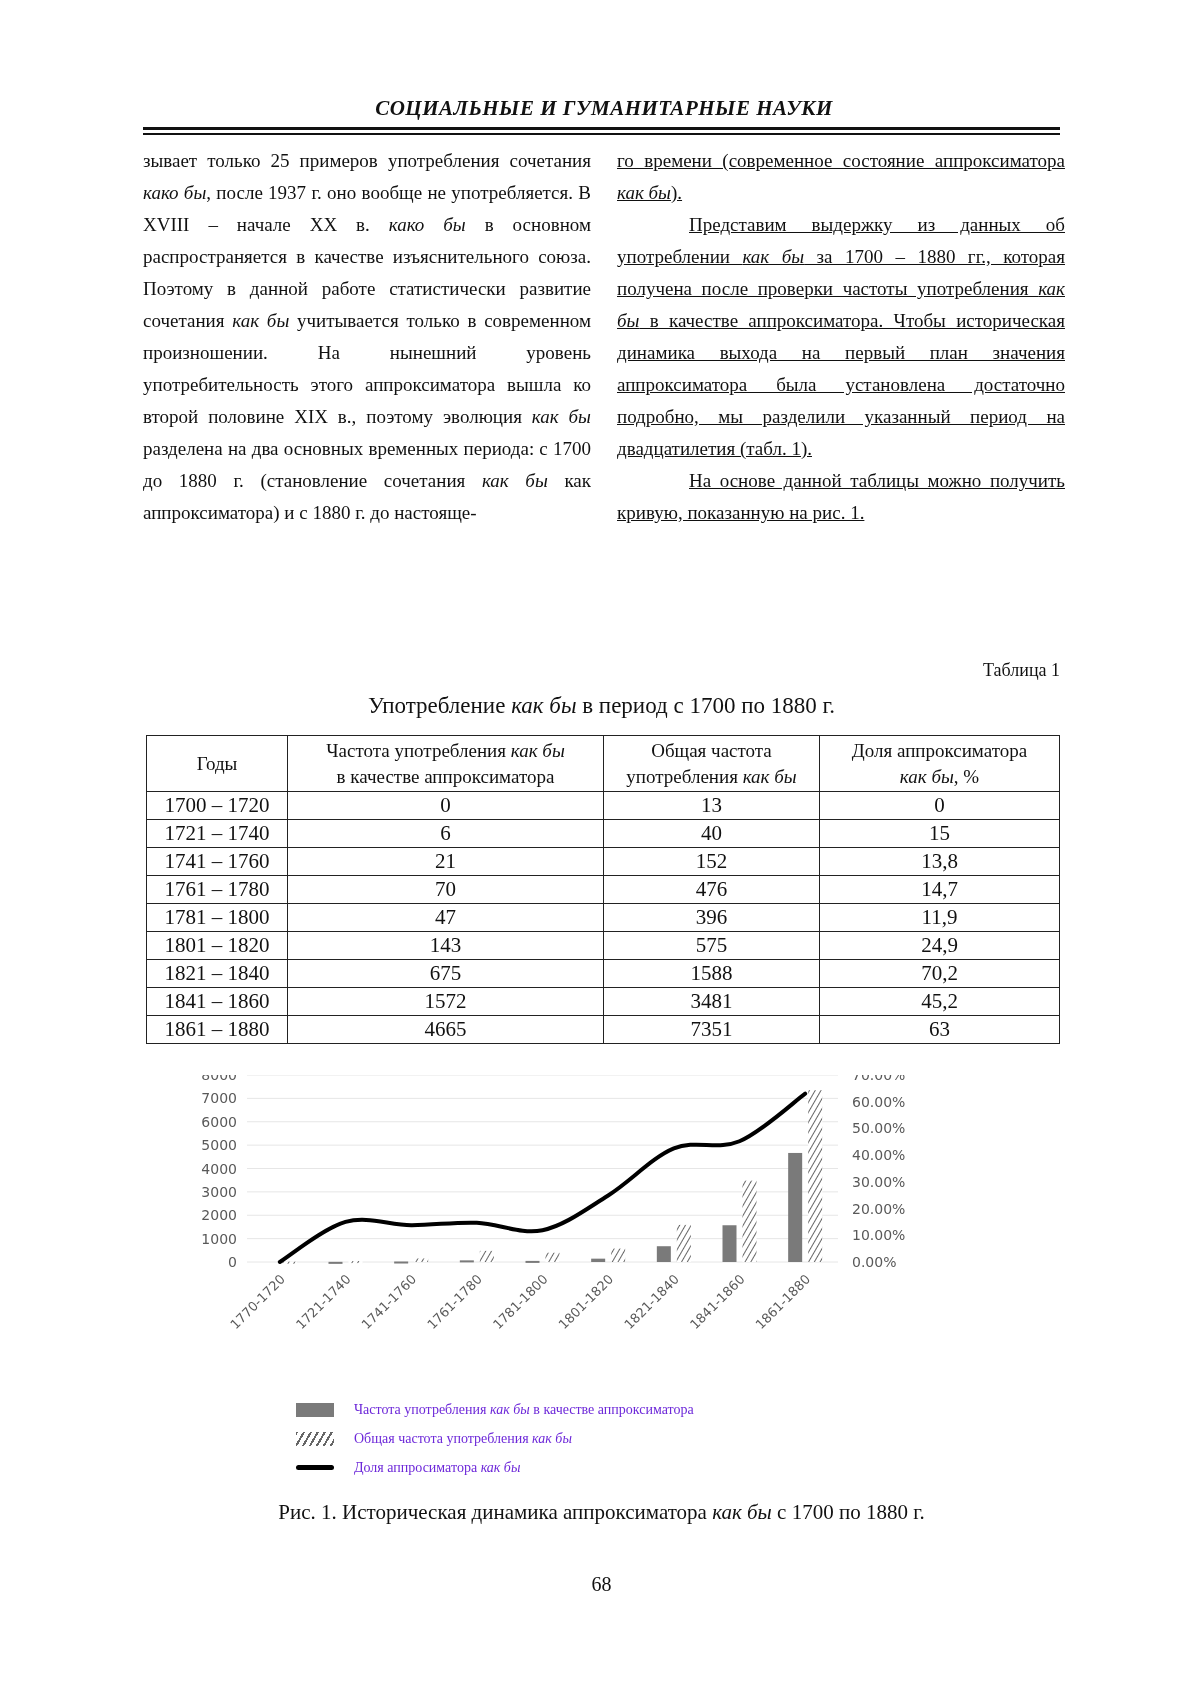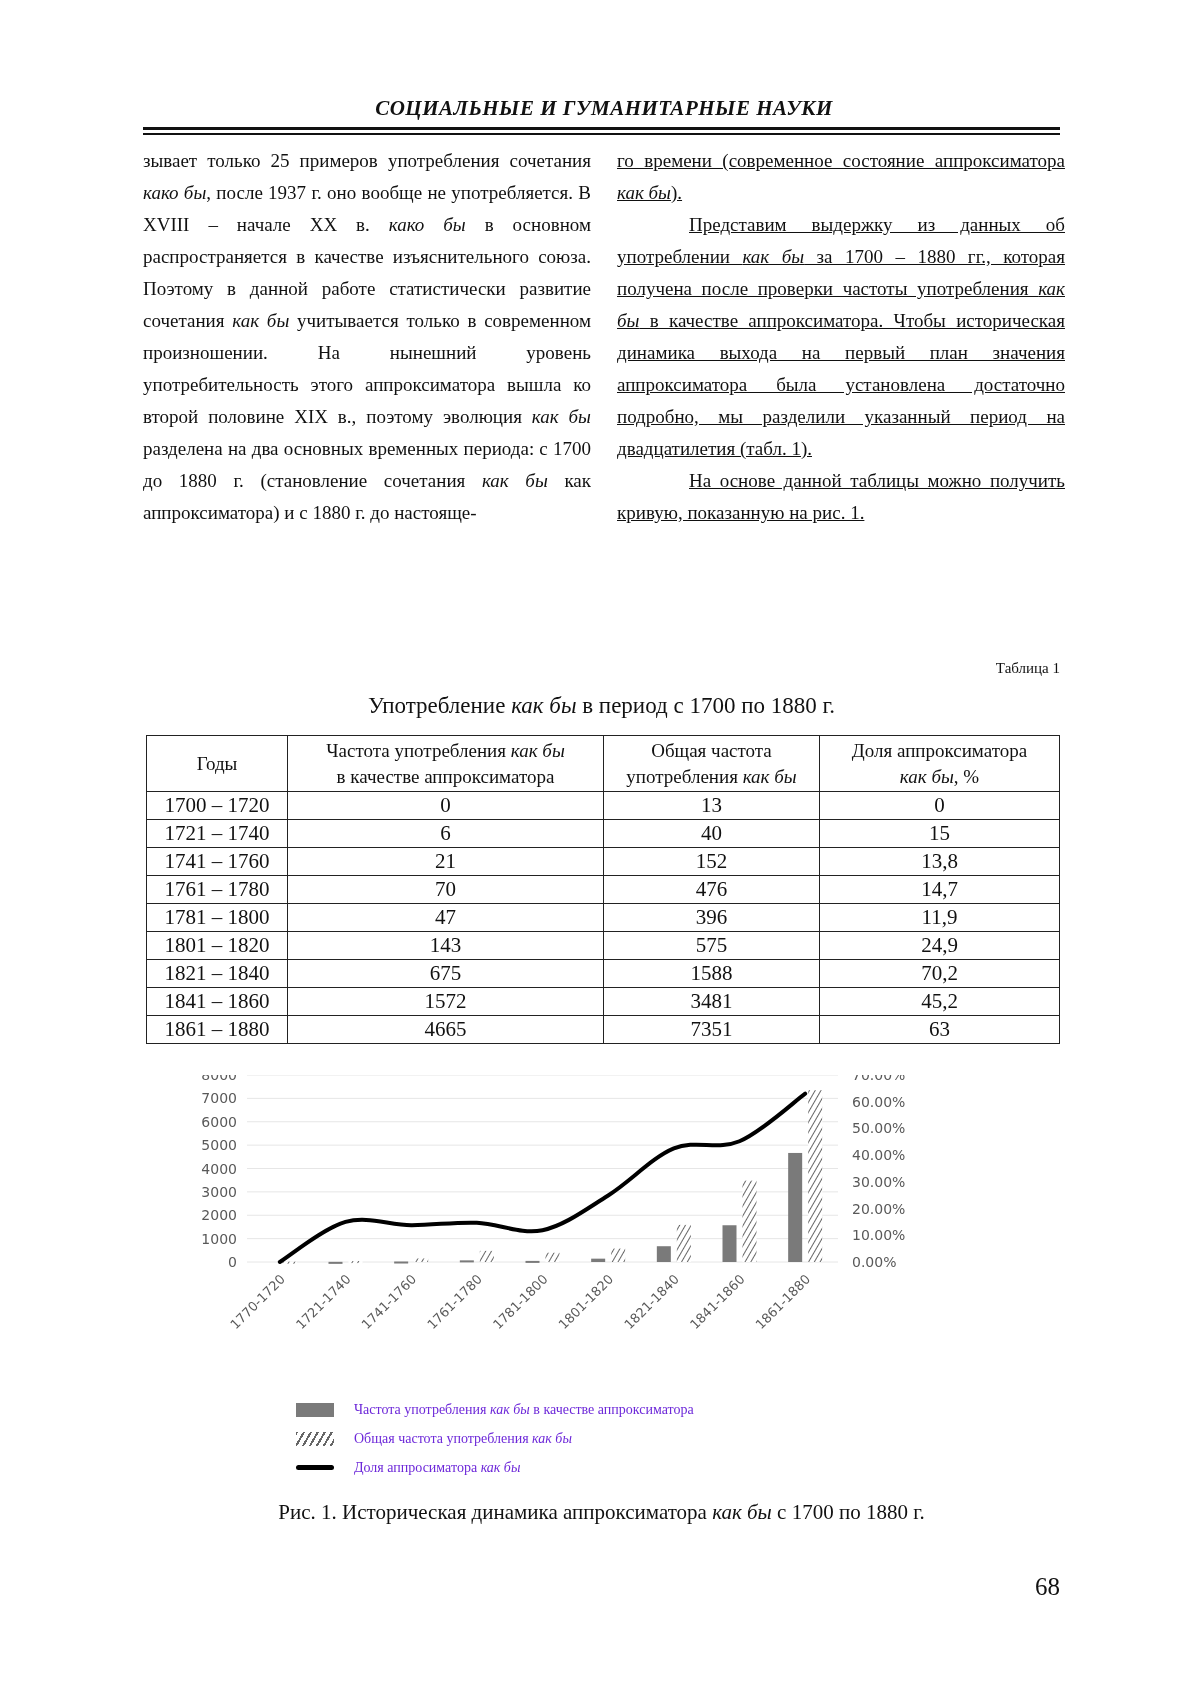--- a/index.html
+++ b/index.html
@@ -8,39 +8,39 @@
   .header { position: absolute; left: 148px; top: 96px; width: 912px; text-align: center;
             font-weight: bold; font-style: italic; font-size: 21px; letter-spacing: 0.5px; }
   .rule1 { position: absolute; left: 143px; top: 127px; width: 917px; height: 3px; background: #111; }
   .rule2 { position: absolute; left: 143px; top: 133px; width: 917px; height: 1.5px; background: #111; }
   .col { position: absolute; top: 145px; width: 448px; font-size: 19px; line-height: 32px; text-align: justify; }
   .col.left { left: 143px; }
   .col.right { left: 617px; text-decoration: underline; }
   .col p { margin: 0; }
   .col p.indent { text-indent: 72px; }
   .col i { font-style: italic; }
-  .tab-label { position: absolute; right: 140px; top: 660px; font-size: 15px; }
+  .tab-label { position: absolute; right: 140px; top: 660px; font-size: 18px; }
   .tab-title { position: absolute; left: 143px; width: 917px; top: 693px; text-align: center; font-size: 23px; }
   table.data { position: absolute; left: 146px; top: 735px; width: 914px; border-collapse: collapse; font-size: 21px; }
   table.data th, table.data td { border: 1.5px solid #222; text-align: center; padding: 0; font-weight: normal; }
   table.data th { font-size: 19px; line-height: 26px; height: 55px; }
   table.data td { height: 27px; line-height: 27px; }
   table.data .c1 { width: 140px; }
   table.data .c2 { width: 315px; }
   table.data .c3 { width: 215px; }
   .chart { position: absolute; left: 200px; top: 1075px; width: 780px; height: 300px; }
   .chart text { font-family: "DejaVu Sans", sans-serif; }
   .legend { position: absolute; left: 296px; top: 1395px; font-size: 14px; color: #6d28d9; }
   .legend .row { height: 29px; display: flex; align-items: center; }
   .legend .sw { width: 38px; height: 14px; margin-right: 20px; }
   .legend .sw.solid { background: #7a7a7a; }
   .legend .sw.hatch { background: repeating-linear-gradient(120deg, #666 0 2px, #fff 2px 6px); }
   .legend .sw.line { height: 5px; background: #000; border-radius: 3px; }
   .caption { position: absolute; left: 143px; width: 917px; top: 1500px; text-align: center; font-size: 21px; }
-  .pagenum { position: absolute; left: 143px; width: 917px; top: 1573px; text-align: right; font-size: 25px; }
+  .pagenum { position: absolute; left: 143px; width: 917px; top: 1573px; text-align: center; font-size: 20px; }
 </style>
 </head>
 <body>
 
 <div class="header">СОЦИАЛЬНЫЕ И ГУМАНИТАРНЫЕ НАУКИ</div>
 <div class="rule1"></div>
 <div class="rule2"></div>
 
 <div class="col left">
     <p>зывает только 25 примеров употребления сочетания <i>како бы</i>, после 1937 г. оно вообще не употребляется. В XVIII – начале XX в. <i>како бы</i> в основном распространяется в качестве изъяснительного союза. Поэтому в данной работе статистически развитие сочетания <i>как бы</i> учитывается только в современном произношении. На нынешний уровень употребительность этого аппроксиматора вышла ко второй половине XIX в., поэтому эволюция <i>как бы</i> разделена на два основных временных периода: с 1700 до 1880 г. (становление сочетания <i>как бы</i> как аппроксиматора) и с 1880 г. до настояще-</p>

